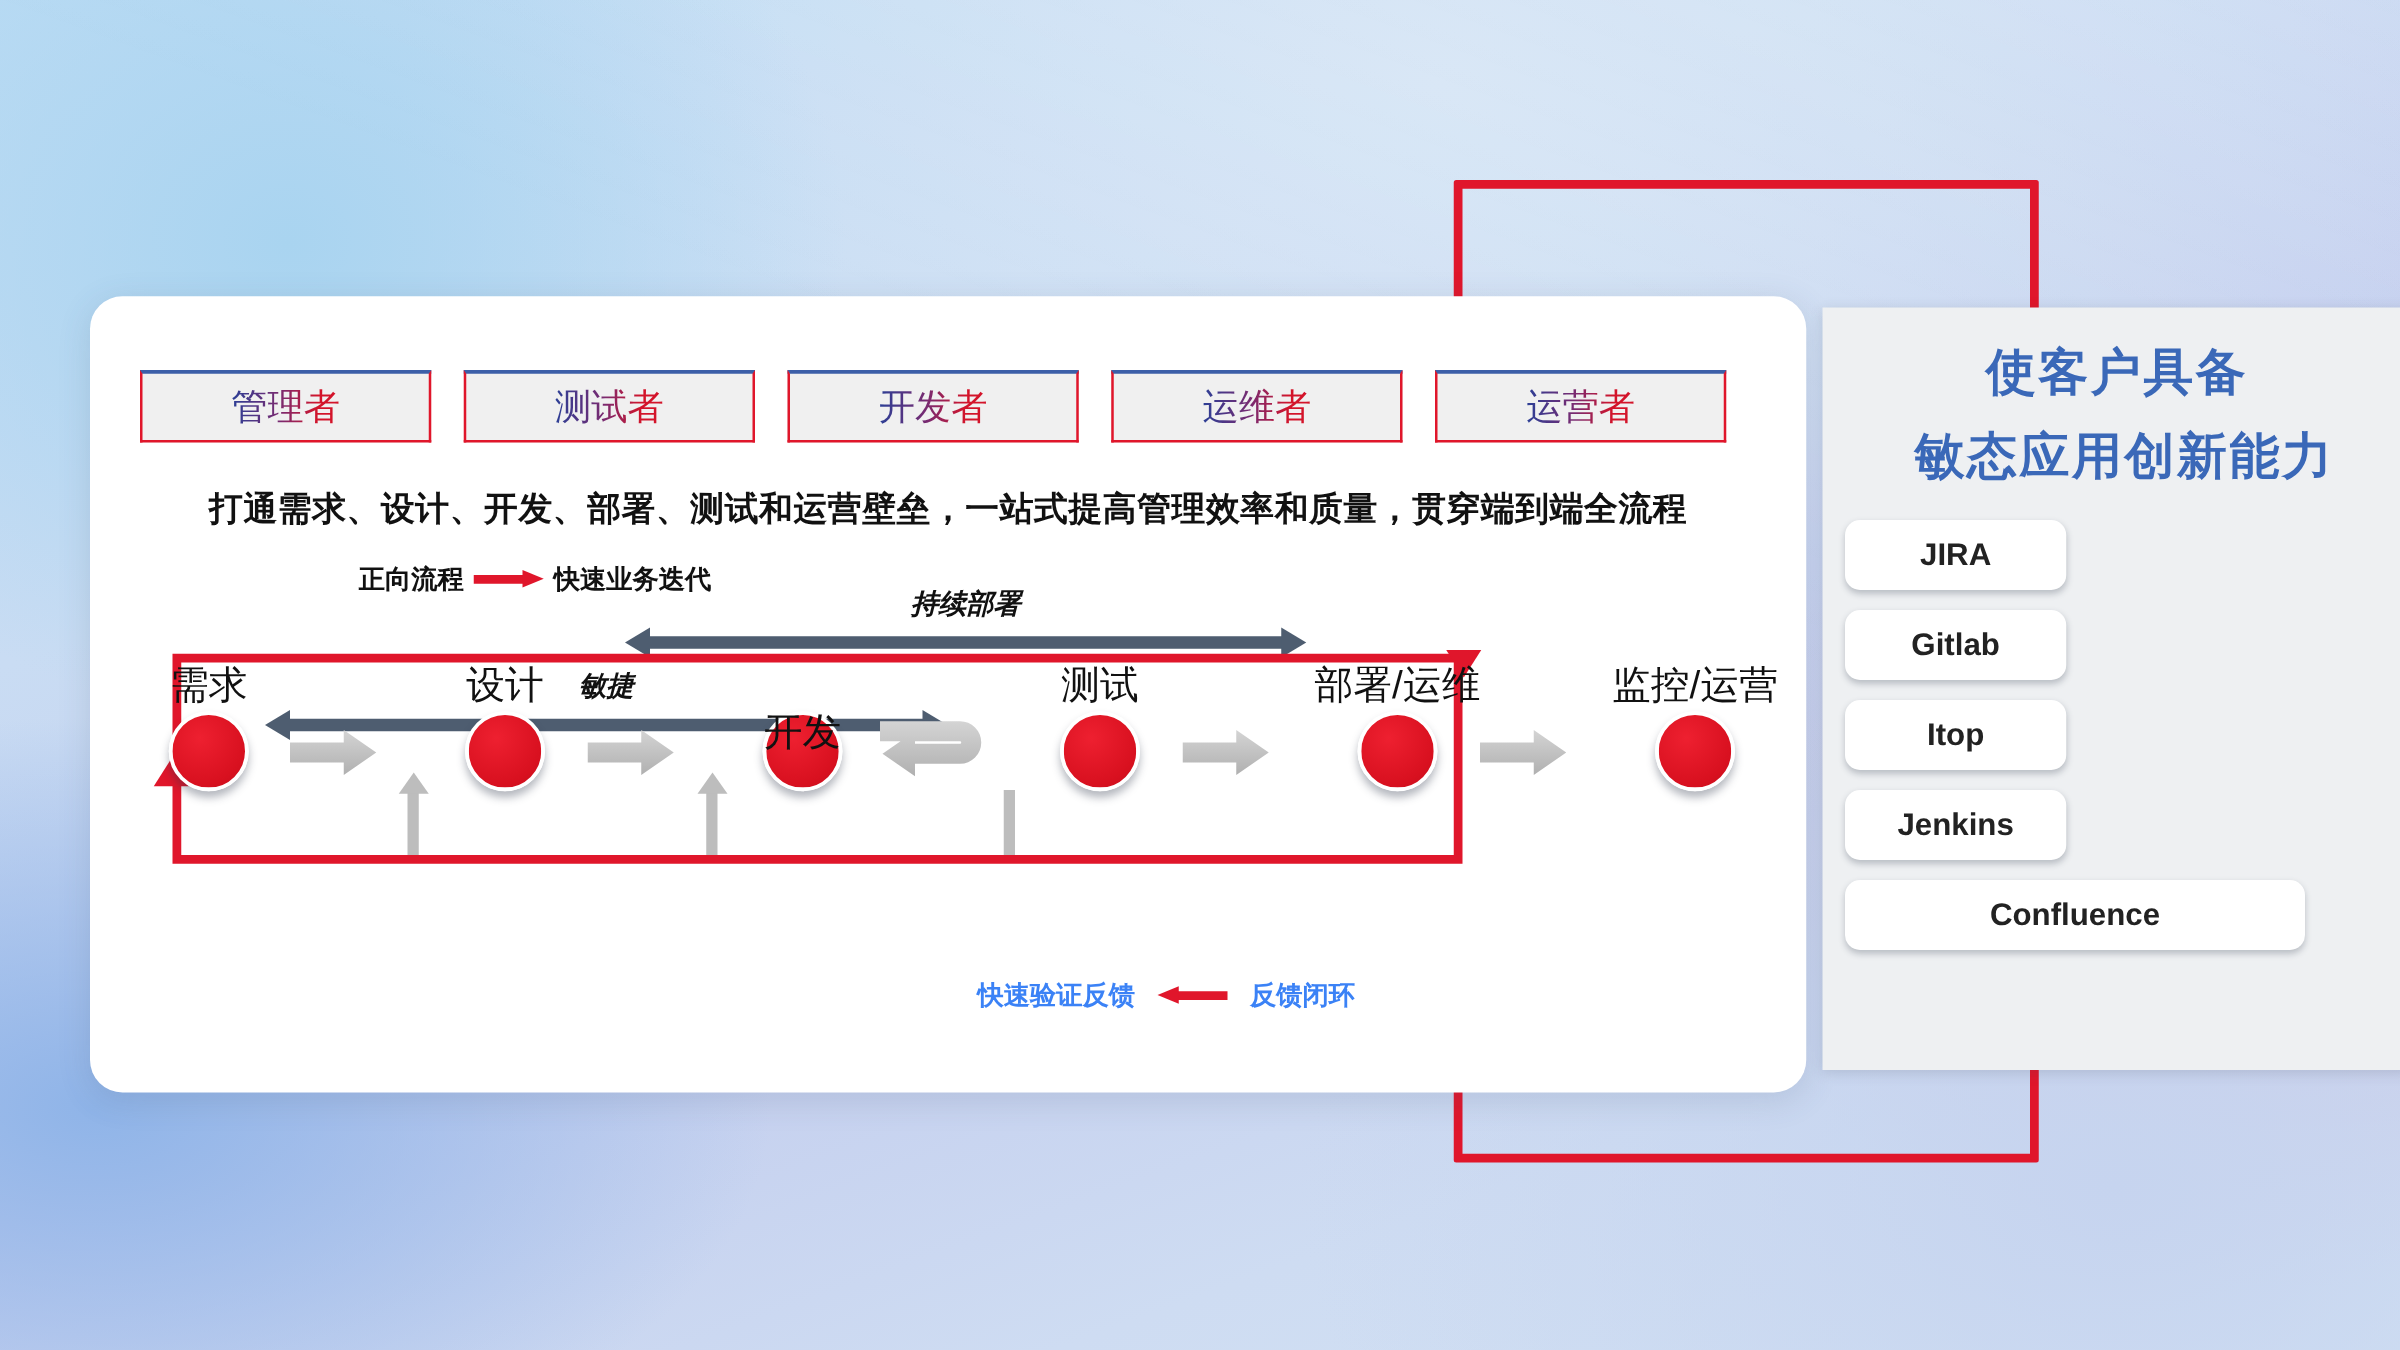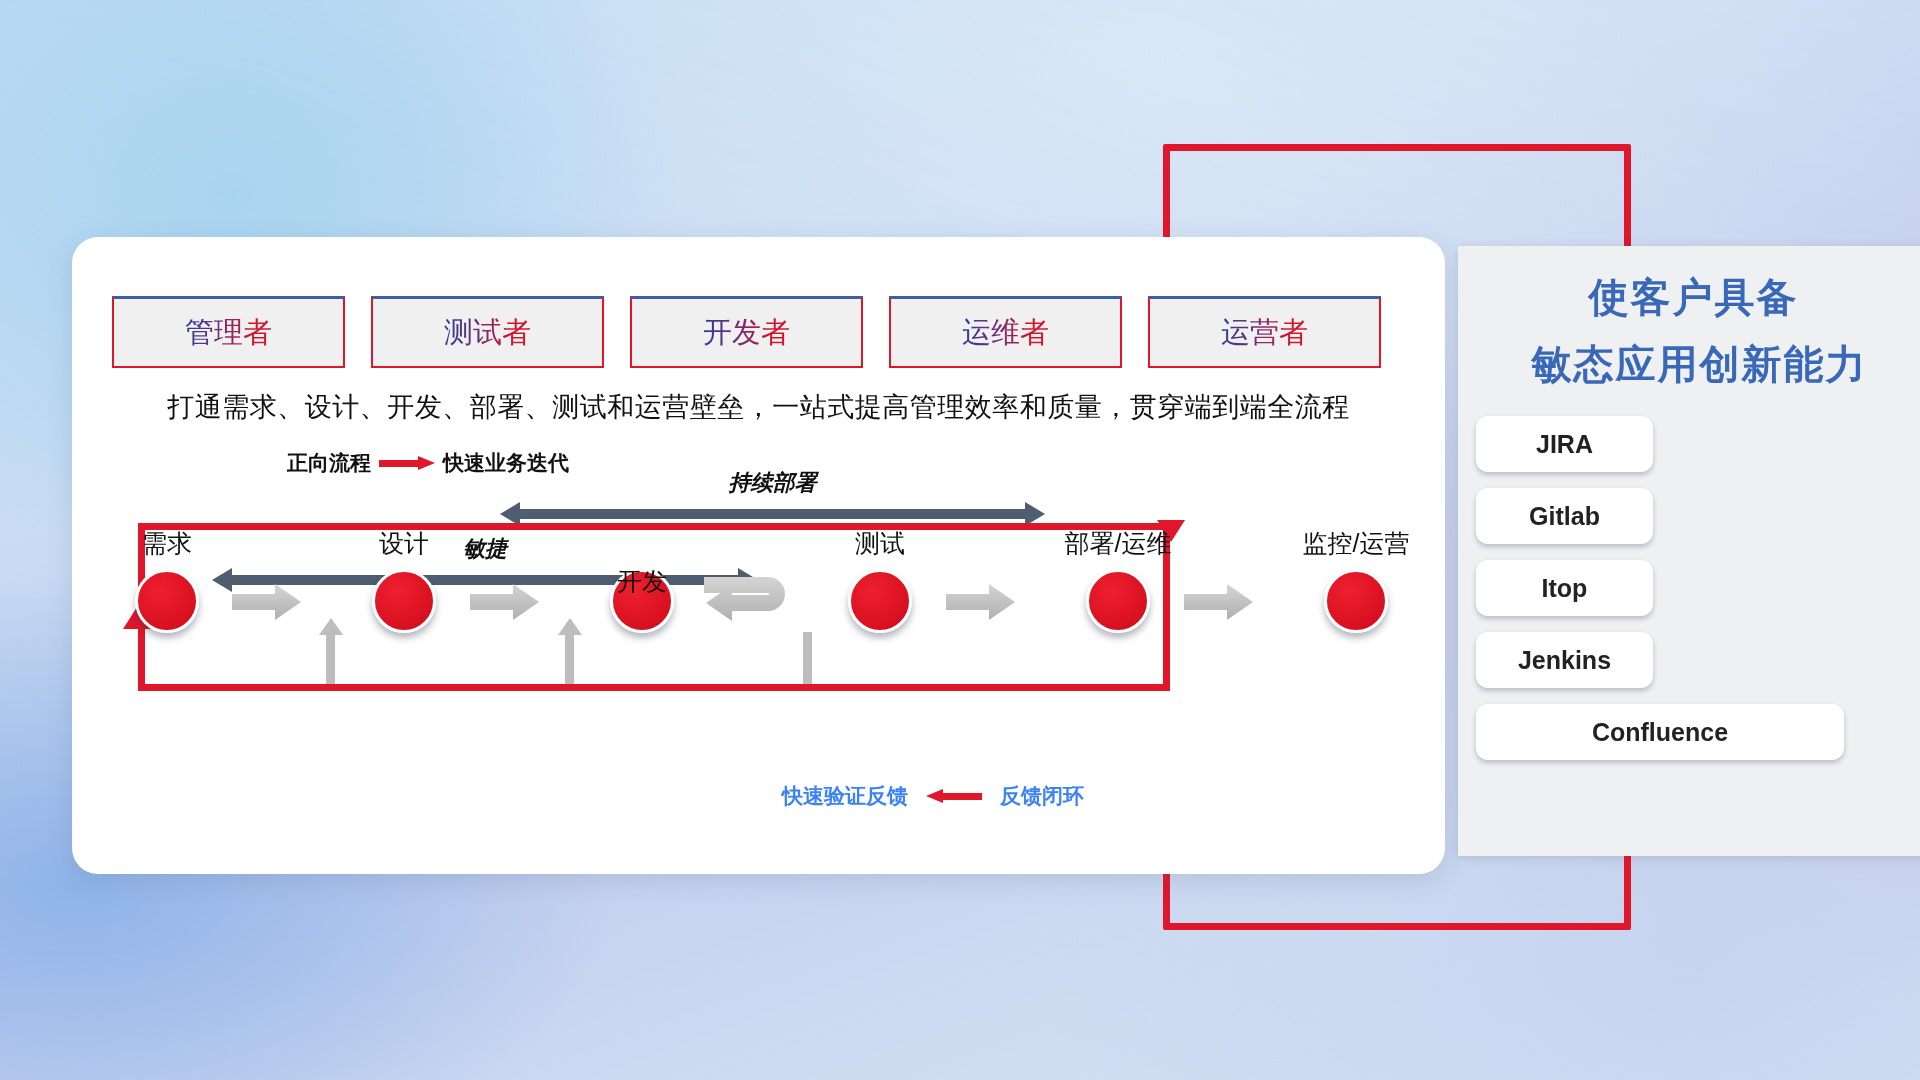--- a/index.html
+++ b/index.html
@@ -40,29 +40,29 @@
     box-shadow:0 3px 5px rgba(40,50,70,.26);}
   .tool.half{width:177px;}
   .tool.full{width:368px;}
 
   
   .card{position:absolute;left:72px;top:237px;width:1373px;height:637px;
     background:#fff;border-radius:26px;box-shadow:0 6px 26px rgba(70,90,120,.16);}
 
   
   .roles{position:absolute;left:40px;top:59px;display:flex;gap:26px;}
-  .role{width:233px;height:72px;background:#f0f0f0;
+  .role{width:233px;height:58px;background:#f0f0f0;
     border:2px solid #e0162b;border-top:3px solid #3c5fa8;
     display:flex;align-items:center;justify-content:center;box-sizing:border-box;}
   .role span{font-size:29px;font-weight:500;
     background:linear-gradient(90deg,#2b3f96 0%,#7a2a70 45%,#d3142a 80%);
     -webkit-background-clip:text;background-clip:text;color:transparent;}
 
   .desc{position:absolute;left:40px;top:152px;width:1293px;text-align:center;
-    font-size:27px;font-weight:normal;color:#111;letter-spacing:.5px;}
+    font-size:27px;font-weight:bold;color:#111;letter-spacing:.5px;}
 
   
   .legend-fwd{position:absolute;left:215px;top:212px;display:flex;align-items:center;gap:8px;}
   .legend-fwd .lbl{font-size:21px;font-weight:bold;color:#111;}
   .arrow-red{width:56px;height:14px;position:relative;}
   .arrow-red .shaft{position:absolute;left:0;top:4px;width:40px;height:7px;background:#e0162b;}
   .arrow-red .head{position:absolute;right:0;top:0;width:0;height:0;
     border-top:7px solid transparent;border-bottom:7px solid transparent;border-left:17px solid #e0162b;}
   .arrow-red.rev .shaft{left:16px;}
   .arrow-red.rev .head{left:0;right:auto;border-left:none;
@@ -90,21 +90,21 @@
     border-top:22px solid #e0162b;}
   .loop-arrow-up{position:absolute;left:51px;top:370px;width:0;height:0;
     border-left:14px solid transparent;border-right:14px solid transparent;
     border-bottom:22px solid #e0162b;}
 
   
   .node{position:absolute;width:64px;height:64px;border-radius:50%;
     background:radial-gradient(circle at 38% 32%,#ee2030 0%,#d8101f 70%,#c20d1b 100%);
     border:3px solid #fff;box-sizing:border-box;
     box-shadow:0 5px 7px rgba(40,50,70,.35);}
-  .nlabel{position:absolute;font-size:25px;font-weight:500;color:#111;white-space:nowrap;
+  .nlabel{position:absolute;font-size:31px;font-weight:500;color:#111;white-space:nowrap;
     transform:translateX(-50%);}
   .stem{position:absolute;width:9px;background:#bdbdbd;}
   .stemhead{position:absolute;width:0;height:0;
     border-left:12px solid transparent;border-right:12px solid transparent;
     border-bottom:17px solid #bdbdbd;}
 
   
   .gArrow{position:absolute;width:70px;height:38px;}
   .gArrow svg{display:block;}
 

